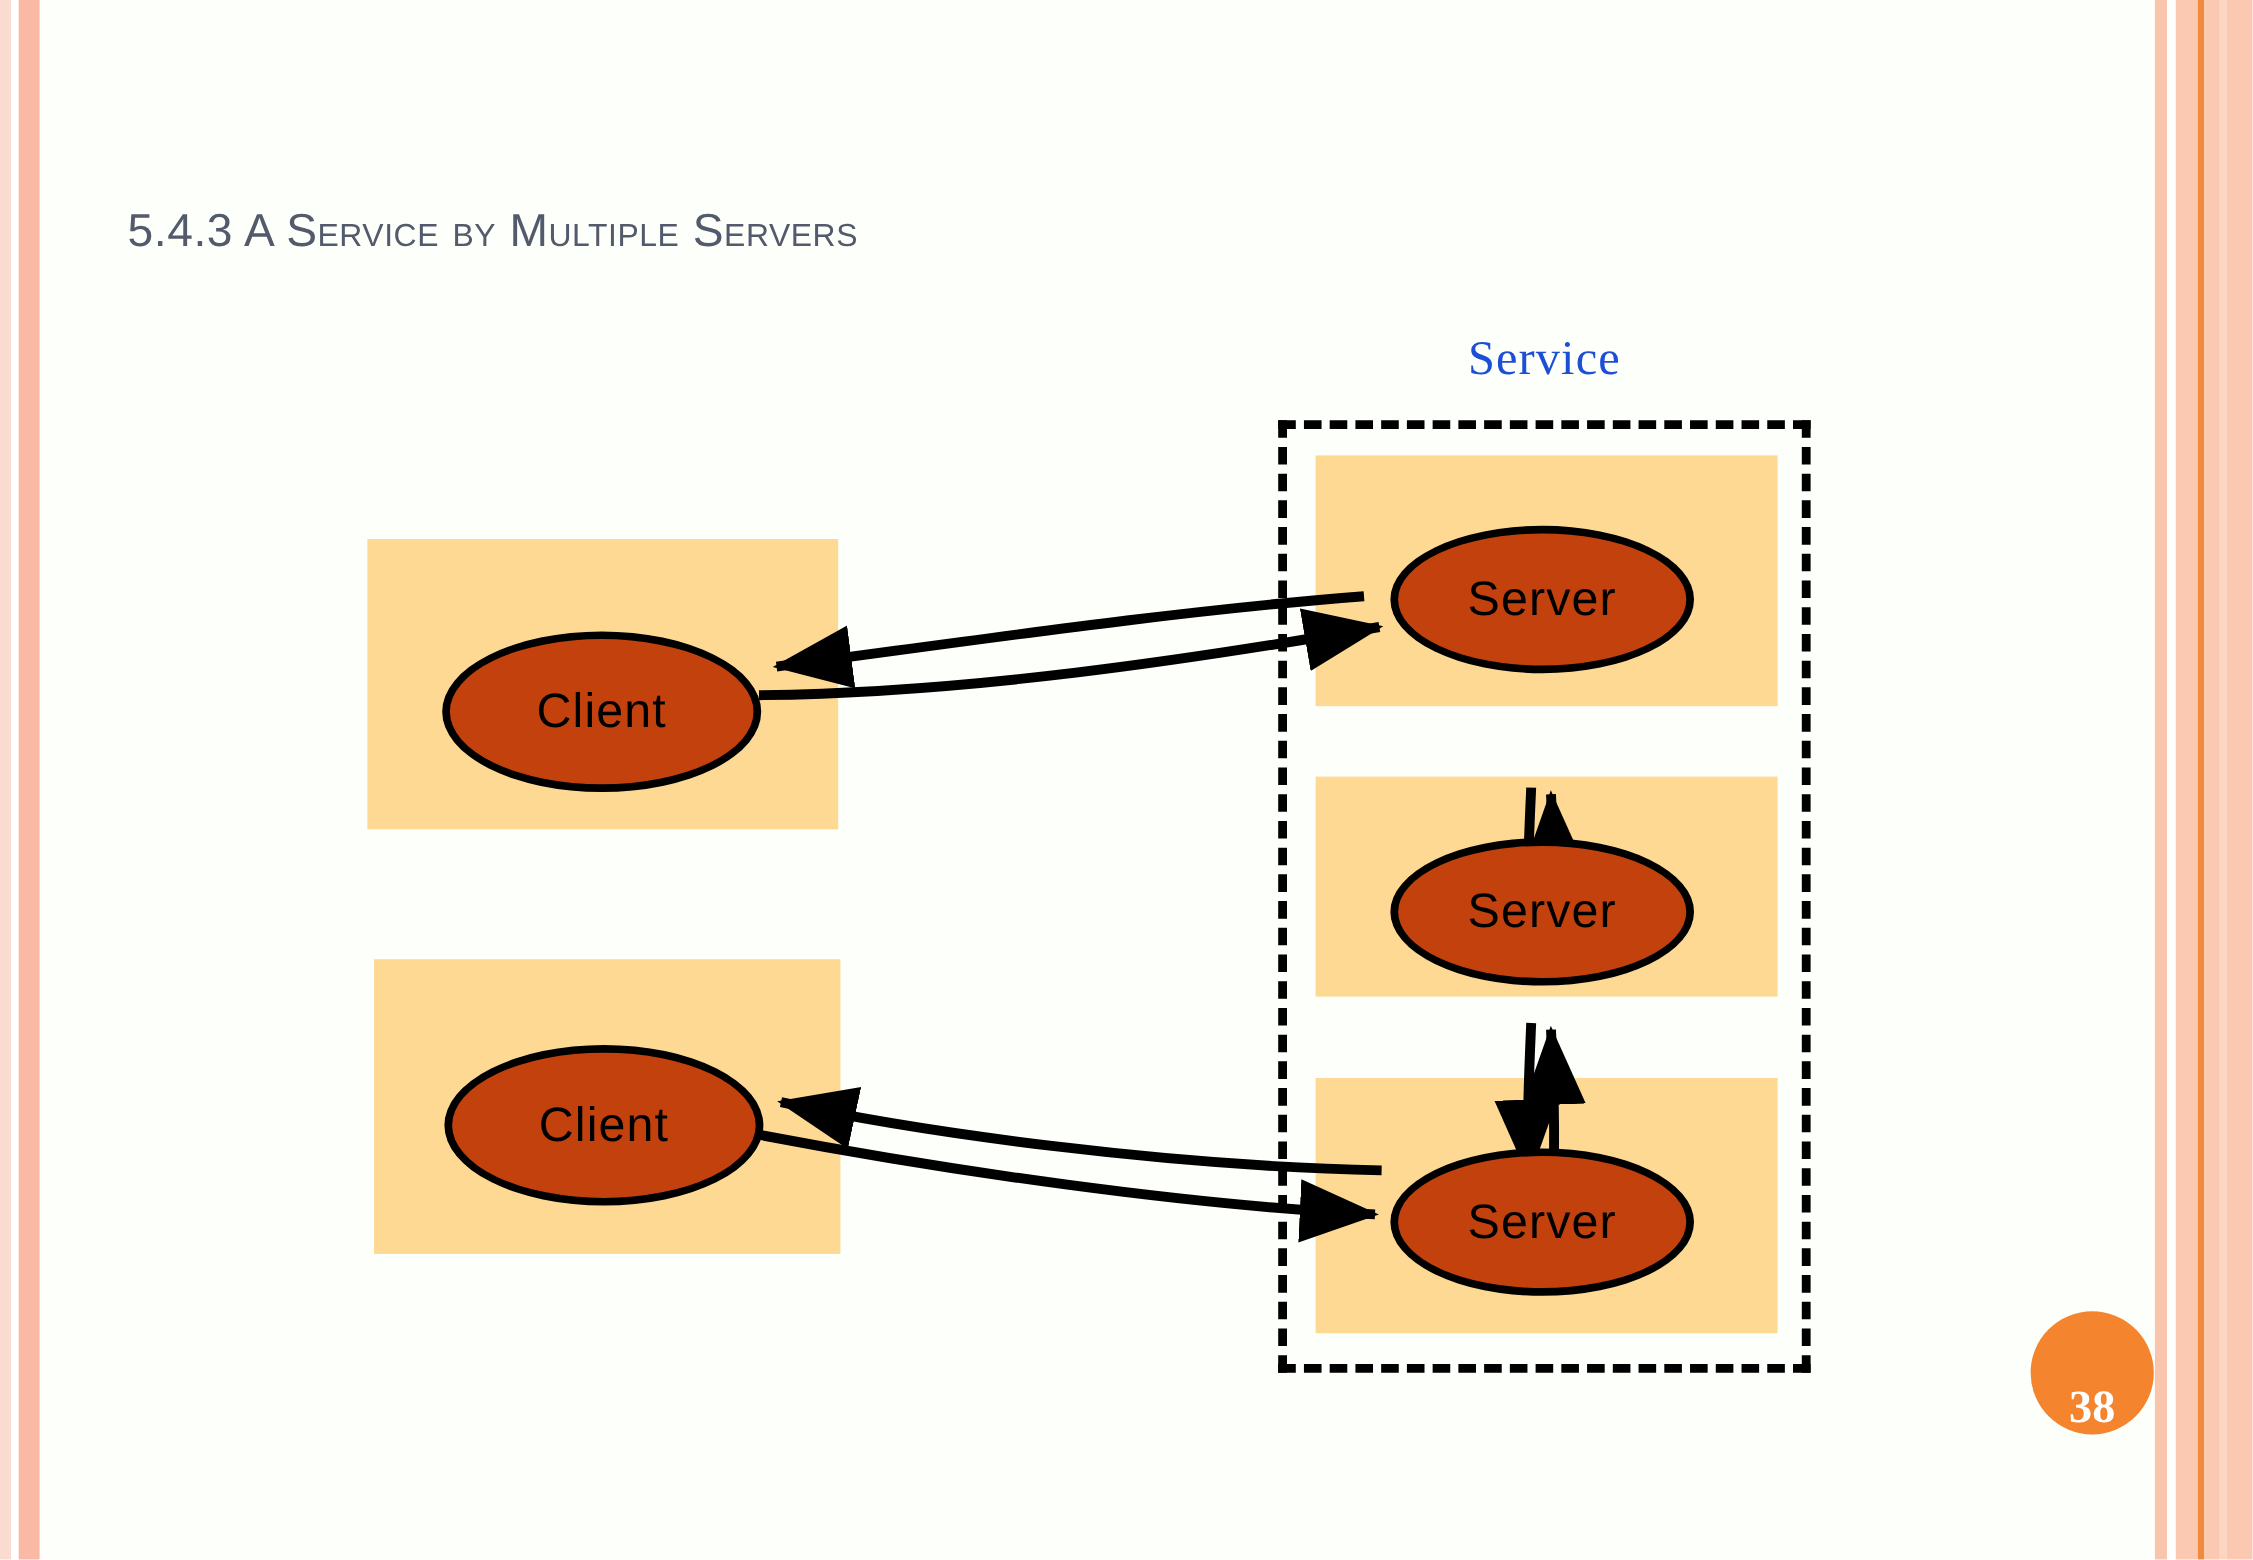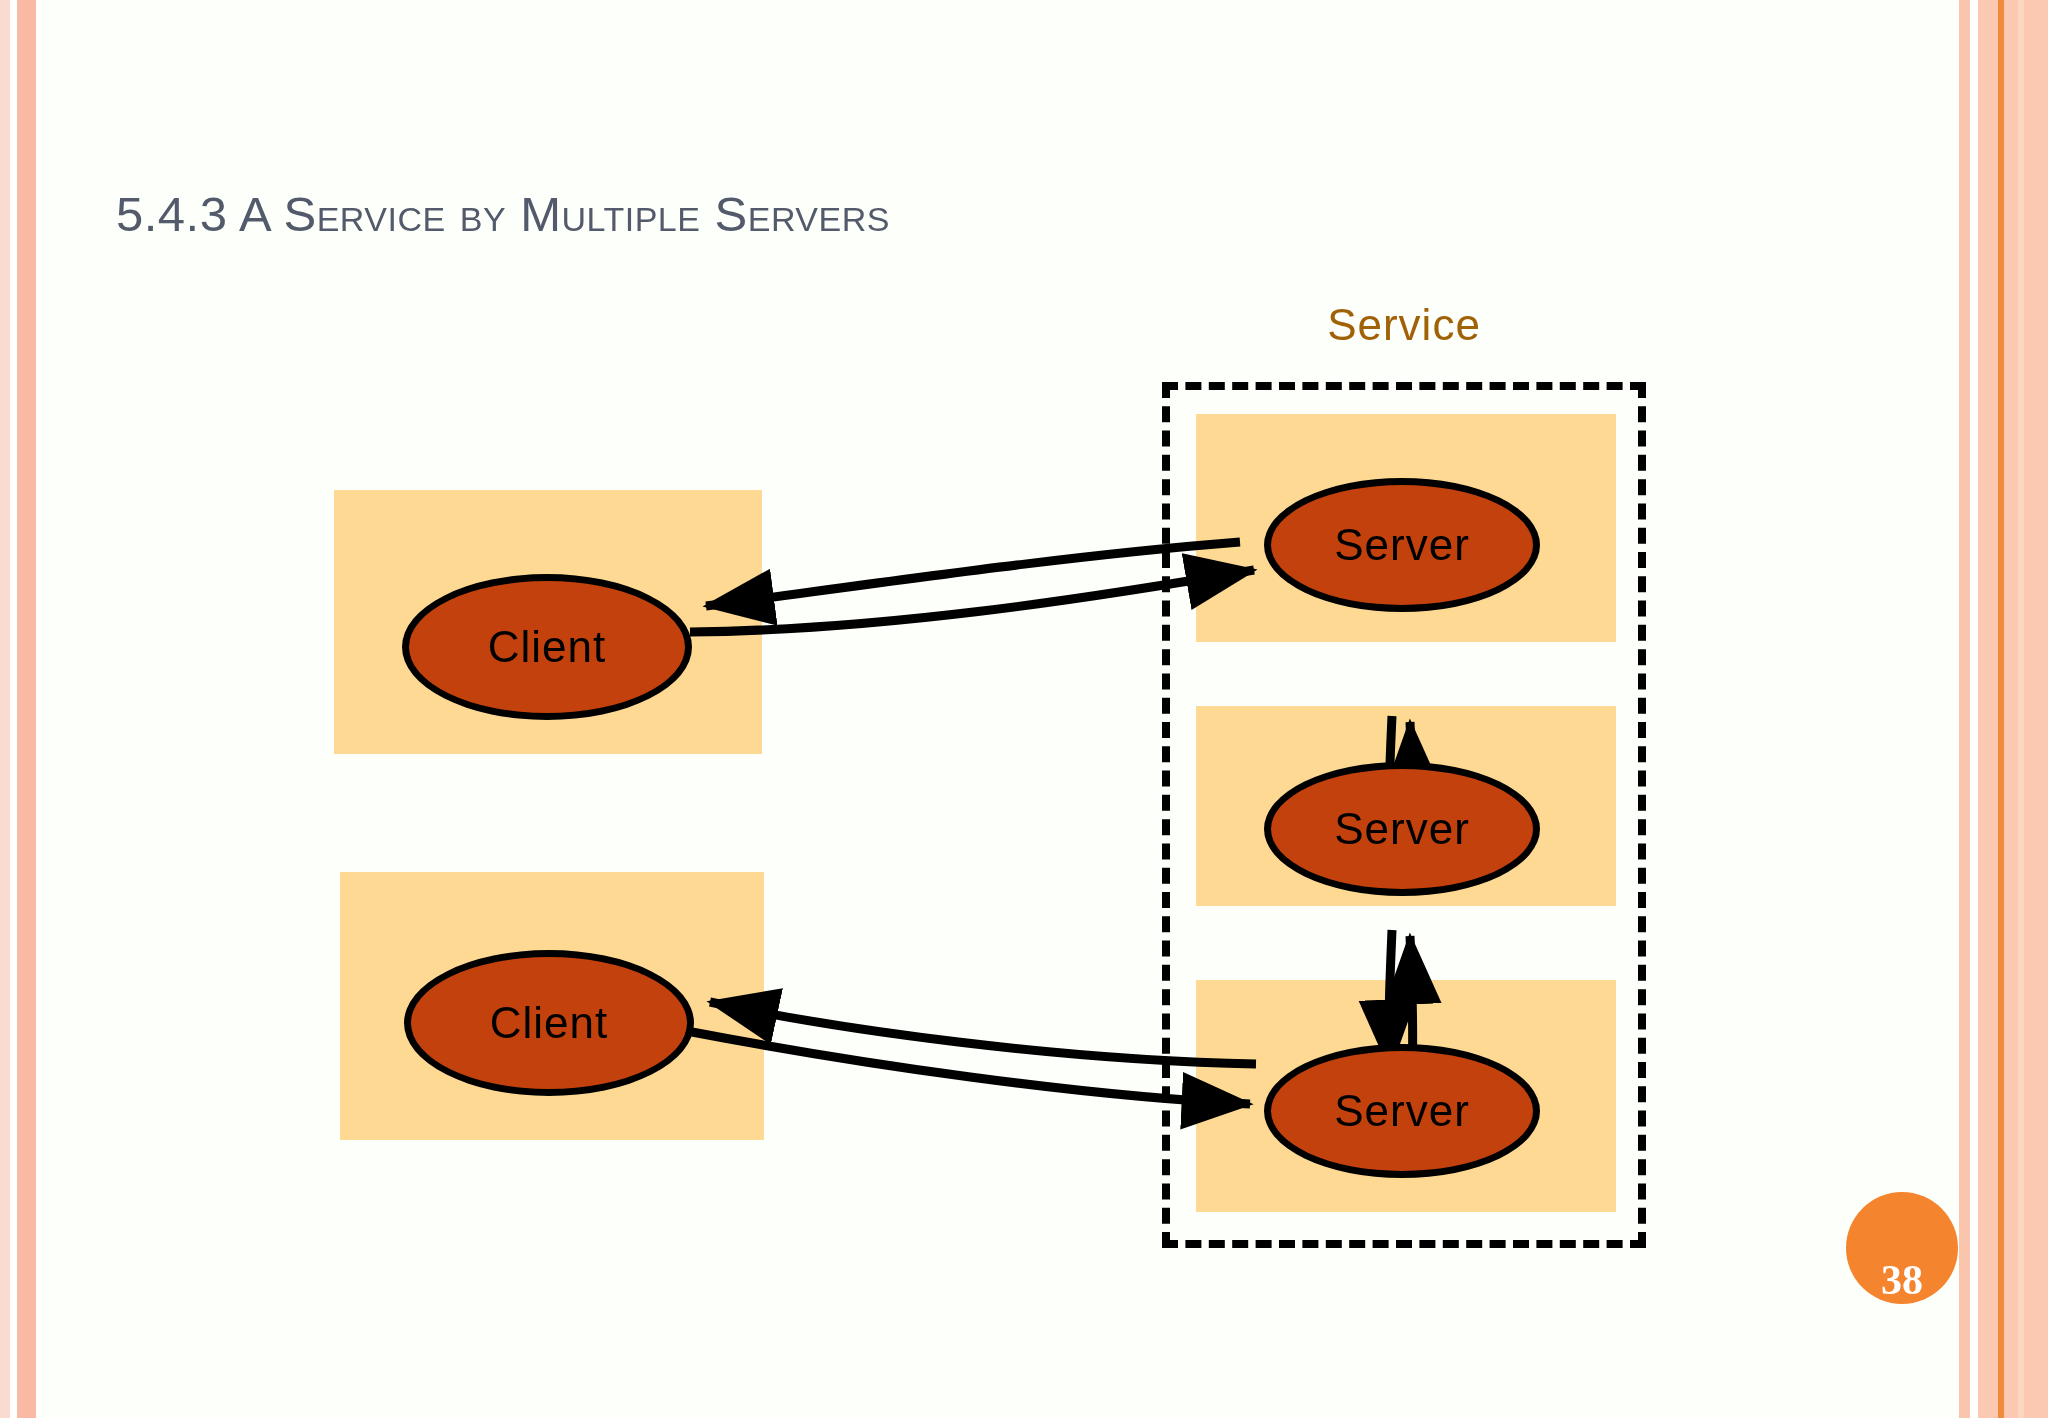--- a/index.html
+++ b/index.html
@@ -32,21 +32,21 @@
   .rb6 { position:absolute; right:24px; top:0; width:6px;  height:100%; background:#fbd6c1; }
   .rb7 { position:absolute; right:0px;  top:0; width:24px; height:100%; background:#fbc8b1; }
 
   
   #title {
     position: absolute;
     left: 116px;
     top: 186px;
     color: #535a6b;
     font-family: "Liberation Sans", sans-serif;
-    font-size: 49px;
+    font-size: 42px;
     font-weight: 400;
     letter-spacing: 0.5px;
     white-space: nowrap;
     font-variant: small-caps;
   }
 
   
   #diagram {
     position: absolute;
     left: 0; top: 0;
@@ -68,23 +68,23 @@
     height: 866px;
     border: 8px dashed #000000;
     box-sizing: border-box;
   }
   #service-label {
     position: absolute;
     left: 1162px;
     top: 300px;
     width: 484px;
     text-align: center;
-    font-family: Liberation Sans, sans-serif;
+    font-family: Liberation Serif, serif;
     font-size: 44px;
-    color: #a16207;
+    color: #1d4ed8;
     letter-spacing: 1px;
   }
 
   
   .ellipse {
     position: absolute;
     background: #c2410c;
     border: 7px solid #000000;
     border-radius: 50%;
     box-sizing: border-box;

